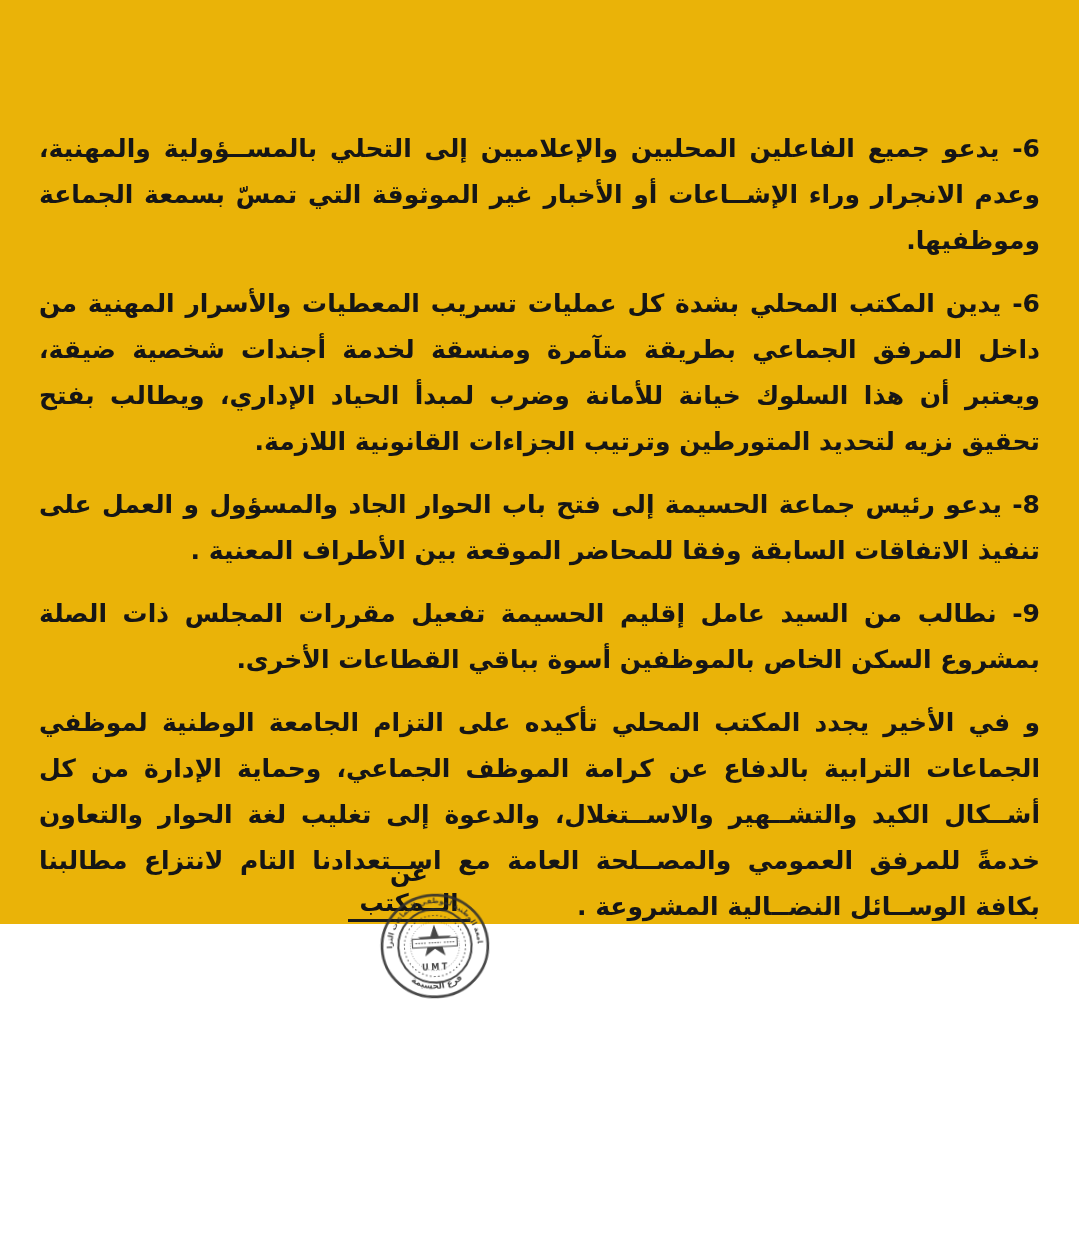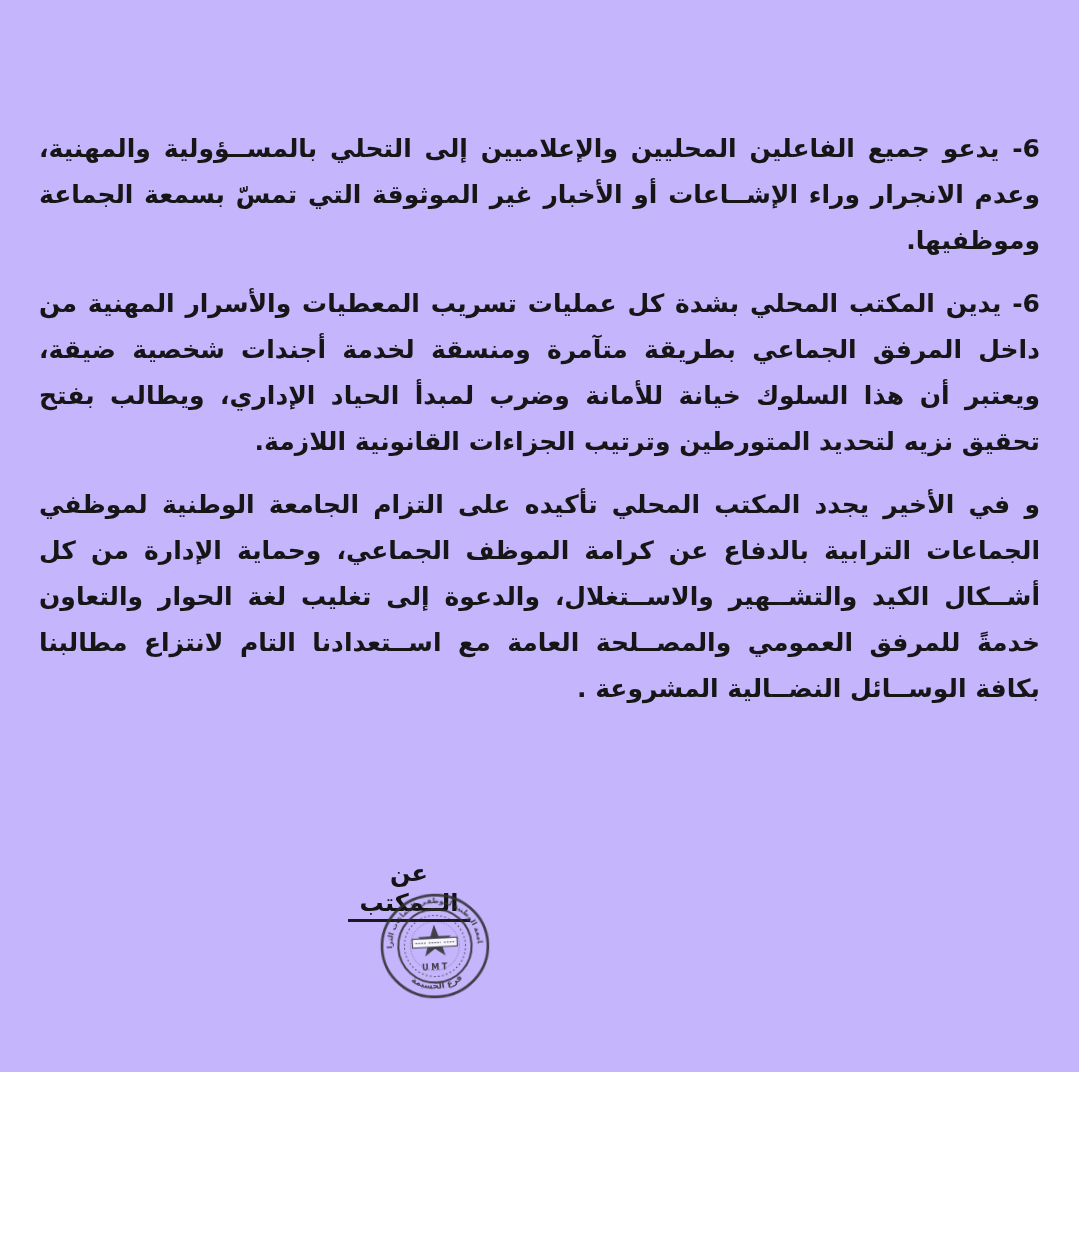--- a/index.html
+++ b/index.html
@@ -9,22 +9,22 @@
   }
   body {
     width: 1079px;
     height: 1248px;
     overflow: hidden;
     font-family: "DejaVu Sans", sans-serif;
   }
   .page {
     position: relative;
     width: 1079px;
-    height: 1072px;
-    background: #c4b5fd;
+    height: 924px;
+    background: #eab308;
   }
   .doc-body {
     position: absolute;
     top: 126px;
     right: 39px;
     left: 39px;
     direction: rtl;
     unicode-bidi: embed;
     text-align: justify;
     color: #161616;
@@ -68,20 +68,22 @@
   }
 </style>
 </head>
 <body>
 
 <div class="page">
 
   <div class="doc-body">
     <p>6- يدعو جميع الفاعلين المحليين والإعلاميين إلى التحلي بالمســؤولية والمهنية، وعدم الانجرار وراء الإشــاعات أو الأخبار غير الموثوقة التي تمسّ بسمعة الجماعة وموظفيها.</p>
     <p>6- يدين المكتب المحلي بشدة كل عمليات تسريب المعطيات والأسرار المهنية من داخل المرفق الجماعي بطريقة متآمرة ومنسقة لخدمة أجندات شخصية ضيقة، ويعتبر أن هذا السلوك خيانة للأمانة وضرب لمبدأ الحياد الإداري، ويطالب بفتح تحقيق نزيه لتحديد المتورطين وترتيب الجزاءات القانونية اللازمة.</p>
+    <p>8- يدعو رئيس جماعة الحسيمة إلى فتح باب الحوار الجاد والمسؤول و العمل على تنفيذ الاتفاقات السابقة وفقا للمحاضر الموقعة بين الأطراف المعنية .</p>
+    <p>9- نطالب من السيد عامل إقليم الحسيمة تفعيل مقررات المجلس ذات الصلة بمشروع السكن الخاص بالموظفين أسوة بباقي القطاعات الأخرى.</p>
     <p>و في الأخير يجدد المكتب المحلي تأكيده على التزام الجامعة الوطنية لموظفي الجماعات الترابية بالدفاع عن كرامة الموظف الجماعي، وحماية الإدارة من كل أشــكال الكيد والتشــهير والاســتغلال، والدعوة إلى تغليب لغة الحوار والتعاون خدمةً للمرفق العمومي والمصــلحة العامة مع اســتعدادنا التام لانتزاع مطالبنا بكافة الوســائل النضــالية المشروعة .</p>
   </div>
 
   <div class="signature">عن الــمكتب</div>
 
   <div class="stamp-wrap">
     <svg viewBox="0 0 110 106" width="112" height="108">
       <defs>
         <path id="arcTop" d="M 13 52 A 42 42 0 0 1 97 52" fill="none"></path>
         <path id="arcBottom" d="M 13 52 A 42 42 0 0 0 97 52" fill="none"></path>

